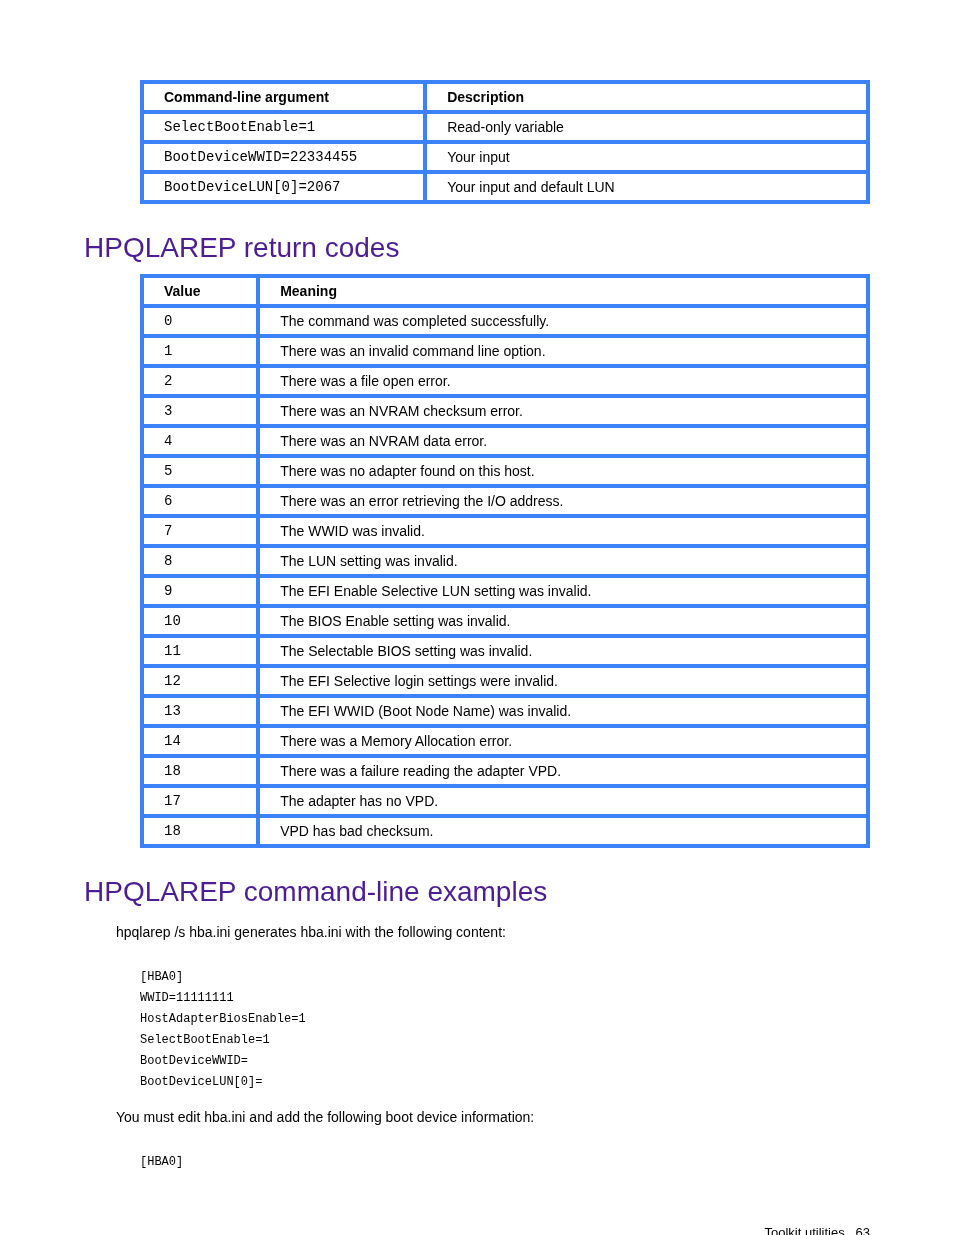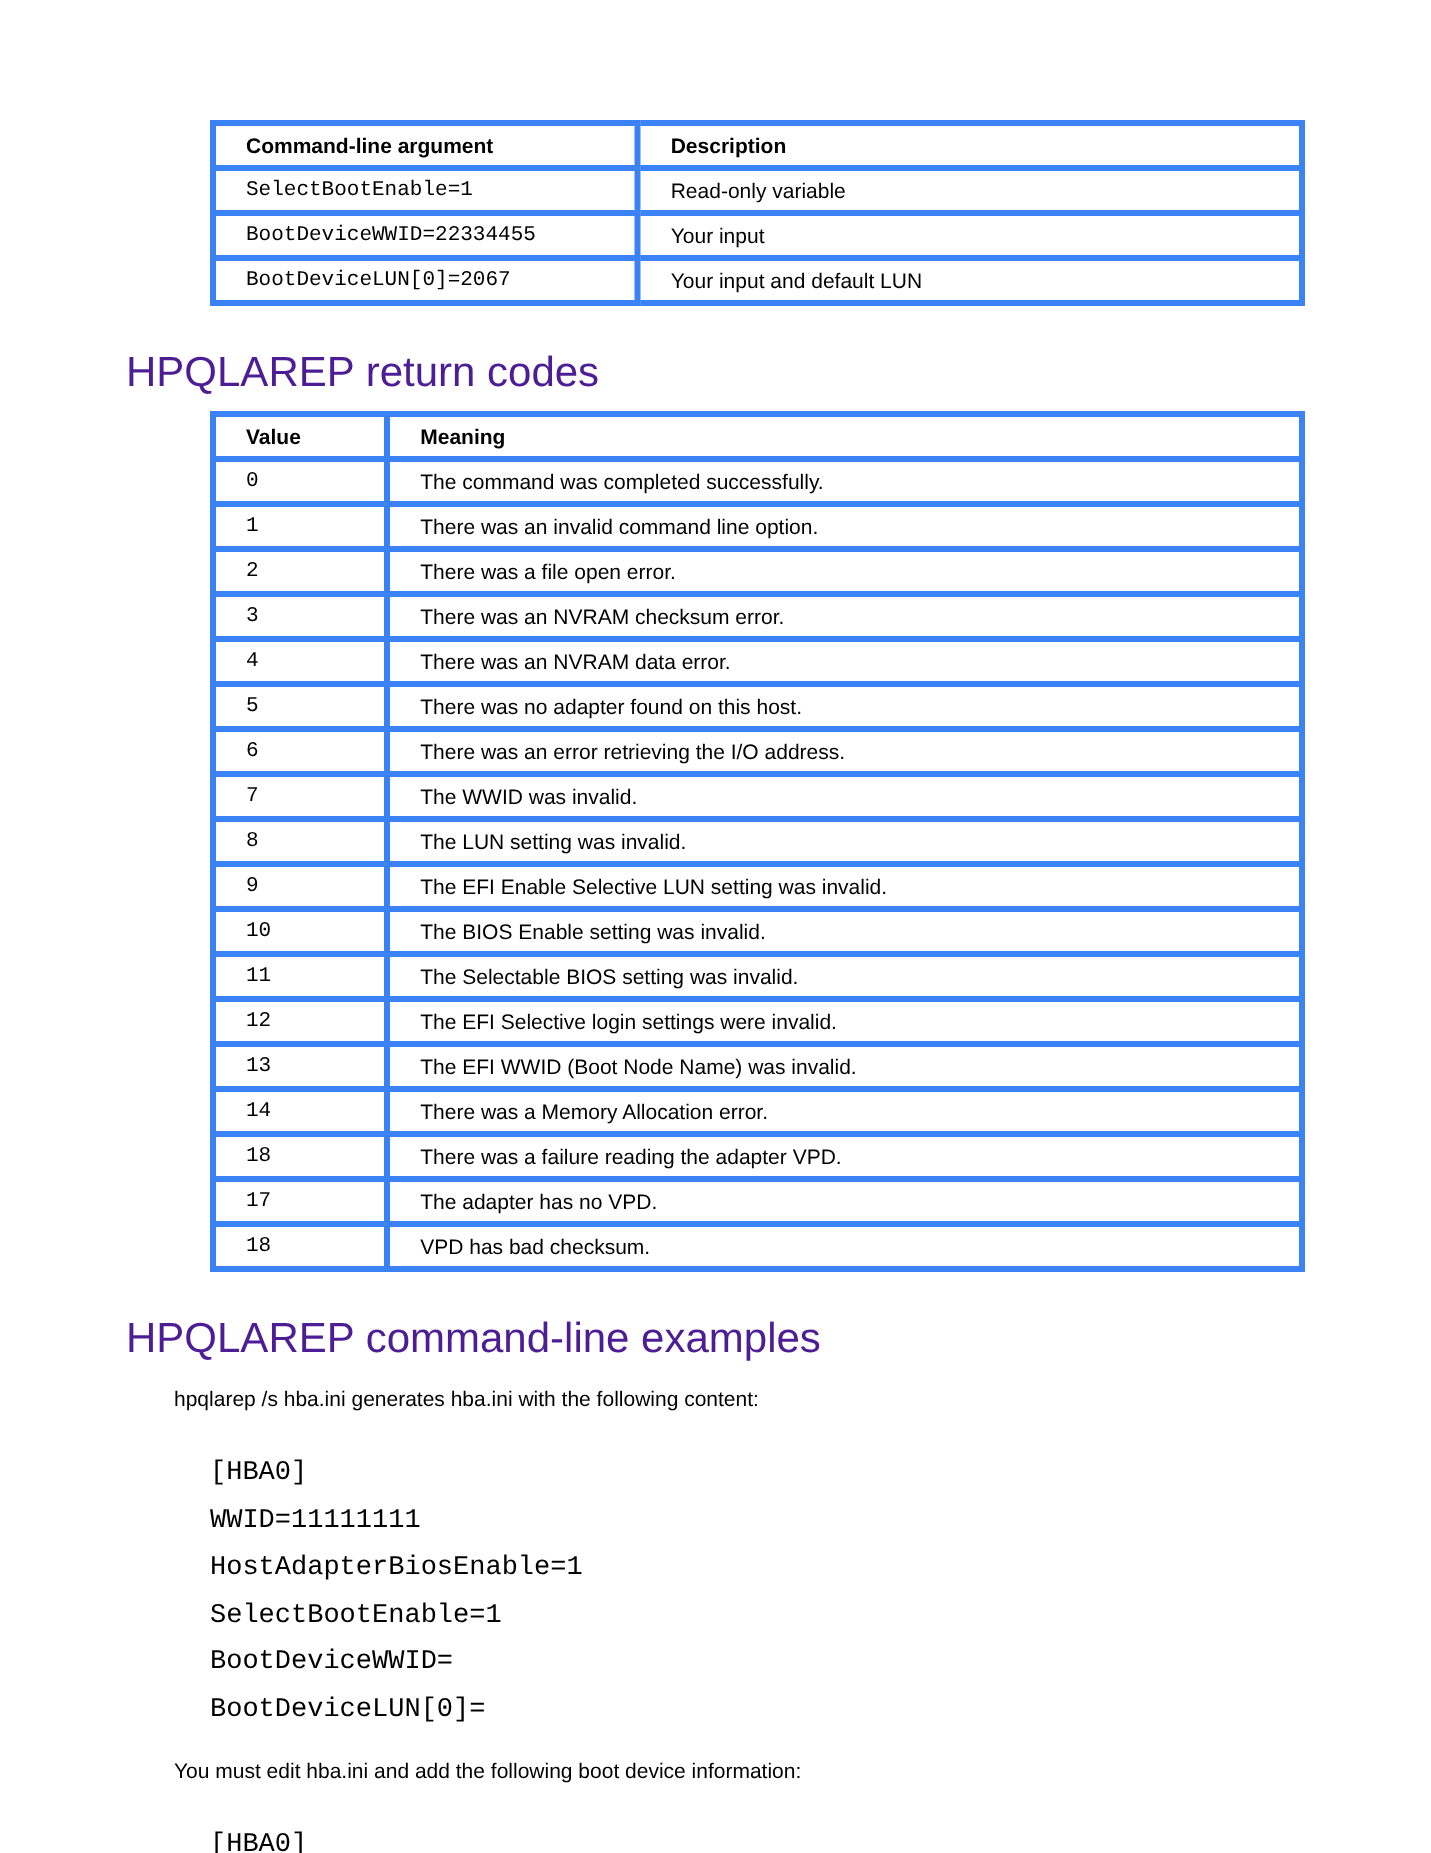--- a/index.html
+++ b/index.html
@@ -53,21 +53,21 @@
     font-family: Arial, Helvetica, sans-serif;
   }
   .bodytext {
     margin-left: 32px;
     font-size: 14px;
     line-height: 1.5;
   }
   .codeblock {
     margin-left: 56px;
     font-family: "Courier New", monospace;
-    font-size: 18px;
+    font-size: 12px;
     line-height: 1.75;
     white-space: pre;
     margin-top: 24px;
     margin-bottom: 6px;
   }
   .footer {
     text-align: right;
     font-size: 13px;
     margin-top: 52px;
     padding-right: 0;

